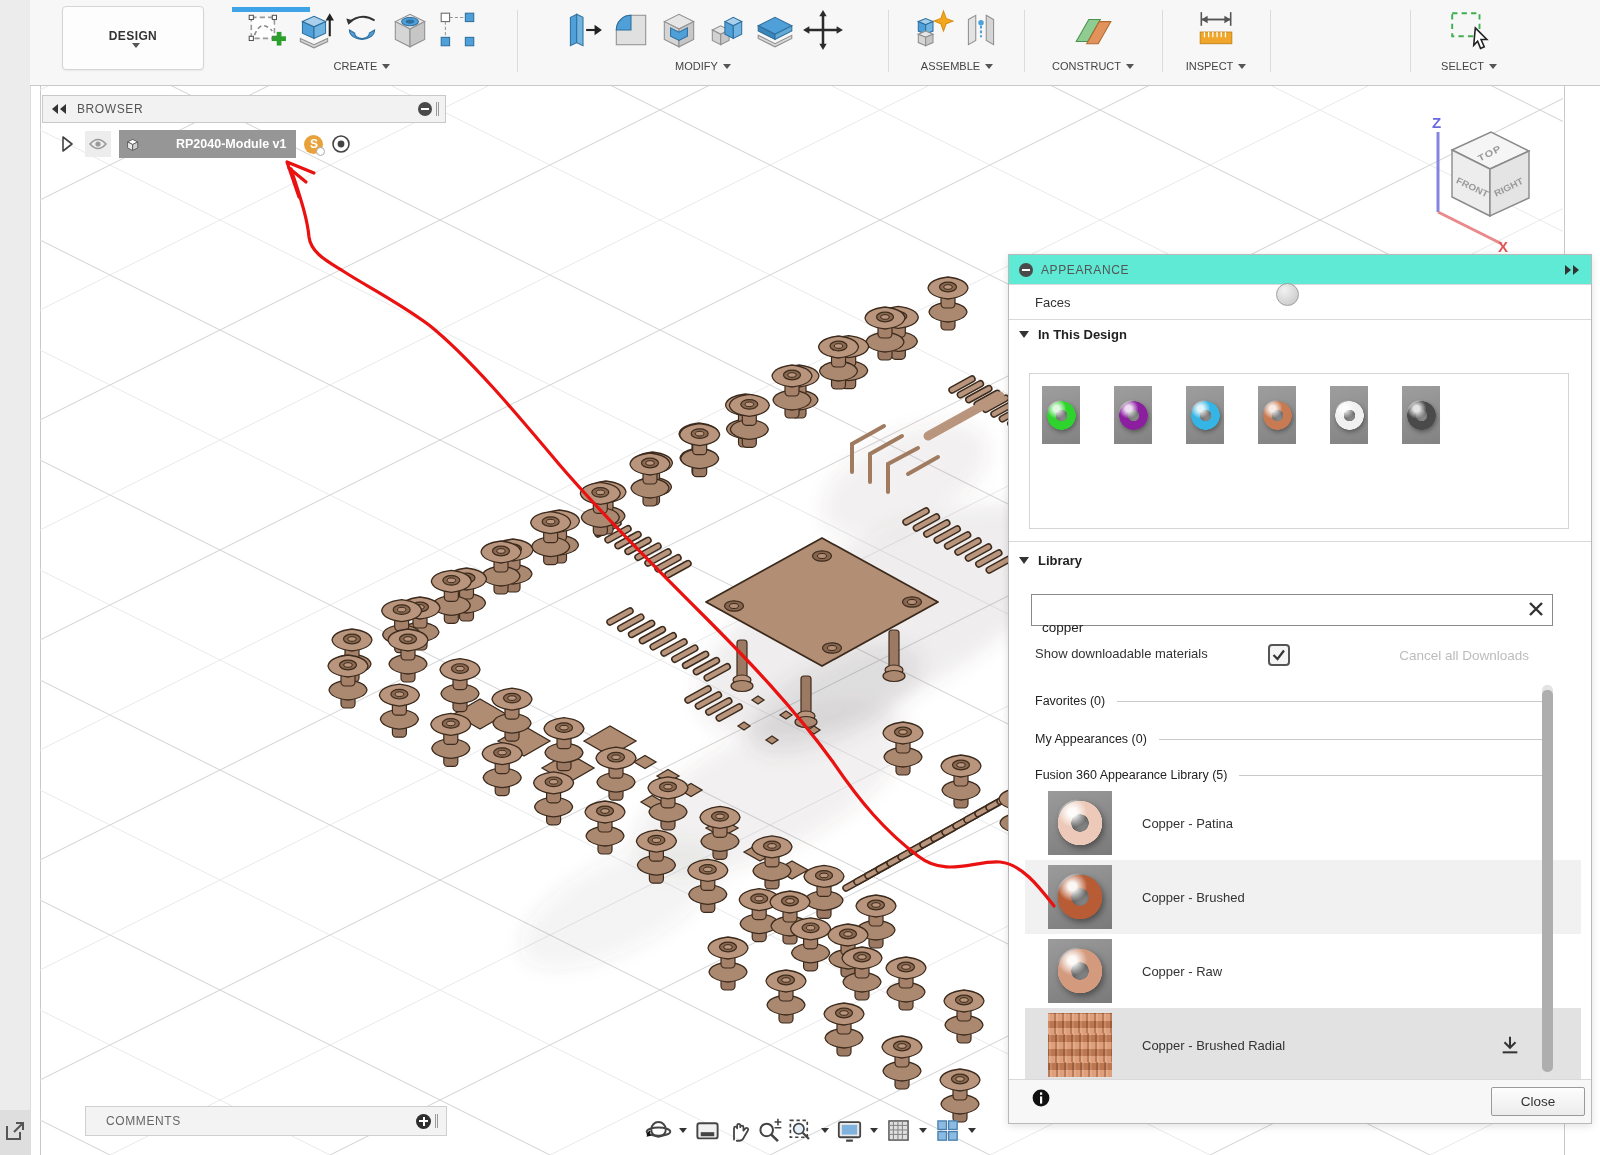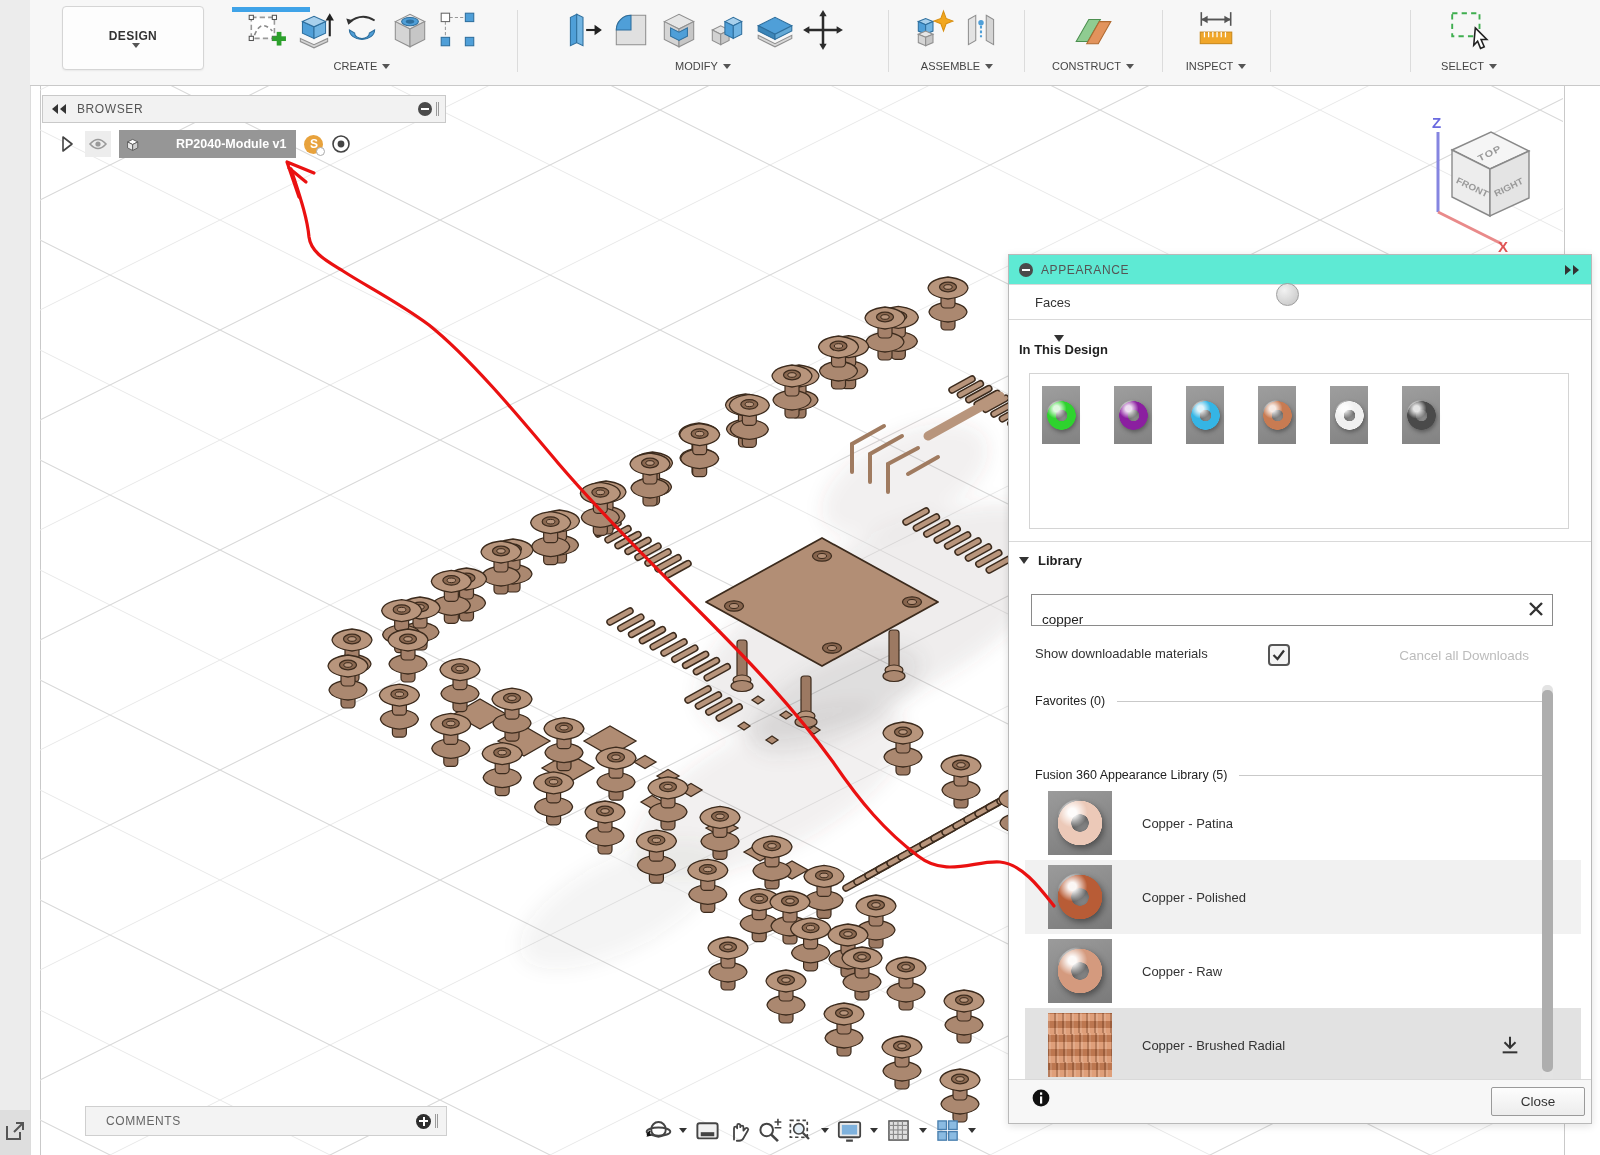--- a/index.html
+++ b/index.html
@@ -45,21 +45,21 @@
   .minus-circ::after{content:"";position:absolute;left:3px;top:6px;width:8px;height:2px;background:#fff;}
   .faces-row{position:absolute;left:26px;top:34px;right:9px;height:26px;display:flex;align-items:center;font-size:13px;color:#333;}
   .ball{position:absolute;left:241px;top:-6px;width:21px;height:21px;border-radius:50%;background:radial-gradient(circle at 35% 30%,#f2f2f2,#c2c2c2);border:1px solid #9f9f9f;}
   .pdiv{position:absolute;left:0;right:0;height:1px;background:#d9d9d9;}
   .sec-head{position:absolute;left:10px;display:flex;align-items:center;font-size:13px;font-weight:bold;color:#222;}
   .tri-down{width:0;height:0;border-left:5px solid transparent;border-right:5px solid transparent;border-top:7px solid #333;margin-right:9px;}
   .tray{position:absolute;left:20px;top:118px;width:540px;height:156px;background:#fff;border:1px solid #d4d4d4;box-sizing:border-box;}
   .swatch{position:absolute;top:12px;width:38px;height:58px;background:linear-gradient(165deg,#9e9e9e,#828282);display:flex;align-items:center;justify-content:center;}
   .ring{width:31px;height:31px;border-radius:50%;background:radial-gradient(circle at 34% 28%,rgba(255,255,255,.85) 0 3px,rgba(255,255,255,0) 10px),radial-gradient(circle,rgba(0,0,0,0) 0 5.5px,var(--sw,#888) 6px 14px,rgba(0,0,0,0) 14.5px);filter:drop-shadow(1px 2px 2px rgba(0,0,0,.35));}
   .search-wrap{position:absolute;left:22px;top:339px;width:522px;height:32px;border:1px solid #8a8a8a;background:#fff;box-sizing:border-box;}
-  .search-wrap input{position:absolute;left:8px;top:8px;width:480px;height:30px;border:none;outline:none;font-size:13.5px;color:#222;font-family:"Liberation Sans",sans-serif;background:transparent;}
+  .search-wrap input{position:absolute;left:8px;top:16px;width:480px;height:30px;border:none;outline:none;font-size:13.5px;color:#222;font-family:"Liberation Sans",sans-serif;background:transparent;}
   .clear-x{position:absolute;right:8px;top:6px;width:16px;height:16px;}
   .dl-row{position:absolute;left:26px;top:391px;right:20px;height:24px;font-size:13px;color:#333;}
   .chk{position:absolute;left:233px;top:-2px;width:18px;height:18px;border:2px solid #555;border-radius:4px;background:#f4f4f4;}
   .cancel{position:absolute;right:42px;top:2px;color:#bcbcbc;font-size:13.5px;}
   .lib-sec{position:absolute;left:26px;right:48px;height:18px;display:flex;align-items:center;font-size:12.5px;color:#222;}
   .lib-sec .line{flex:1;height:1px;background:#c9c9c9;margin-left:12px;}
   .mat-list{position:absolute;left:16px;top:531px;width:556px;}
   .mat-row{position:relative;height:74px;display:flex;align-items:center;}
   .mat-row:nth-child(even){background:#f1f1f1;}
   .mat-row.selected{background:#e2e2e2;}
@@ -871,21 +871,21 @@
           <path d="M9,1 L15,6 L9,11 Z" fill="#333"></path>
       </svg>
     </div>
 
     <div class="faces-row" data-interactable="false">
       <span>Faces</span>
       <span class="ball" data-interactable="true"></span>
     </div>
     <div class="pdiv" style="top:64px;"></div>
 
-    <div class="sec-head" style="top:80px;flex-direction:column;" data-interactable="true">
+    <div class="sec-head" style="top:72px;" data-interactable="true">
       <span class="tri-down" data-interactable="false"></span>
       <span data-interactable="false">In This Design</span>
     </div>
 
     <div class="tray" data-interactable="false">
       <div class="swatch" style="left:12px" data-interactable="true">
           <span class="ring" data-interactable="false" style="--sw: #2ed32e;"></span>
         </div>
       <div class="swatch" style="left:84px" data-interactable="true">
           <span class="ring" data-interactable="false" style="--sw: #8b1fa0;"></span>
@@ -922,40 +922,44 @@
       <span class="chk" data-interactable="true">
         <svg width="18" height="18" viewBox="0 0 18 18" data-interactable="false">
           <path d="M3.5,9 L7.5,13 L14,4.5" fill="none" stroke="#333" stroke-width="2.2"></path>
         </svg>
       </span>
       <span class="cancel" data-interactable="true">Cancel all Downloads</span>
     </div>
 
     <div class="lib-sec" style="top:437px;" data-interactable="true">
       <span data-interactable="false">Favorites (0)</span>
+        <span class="line"></span>
+    </div>
+    <div class="lib-sec" style="top:475px;" data-interactable="true">
+      <span data-interactable="false">My Appearances (0)</span>
         <span class="line"></span>
     </div>
     <div class="lib-sec" style="top:511px;" data-interactable="true">
       <span data-interactable="false">Fusion 360 Appearance Library (5)</span>
         <span class="line"></span>
     </div>
 
     <div class="mat-list" data-interactable="false">
       <div class="mat-row" data-interactable="true">
         <span class="thumb" data-interactable="false">
             <span class="mring" style="--rc: #ecc9b8;"></span>
           </span>
         <span class="mat-name" data-interactable="false">Copper - Patina</span>
 
       </div>
       <div class="mat-row" data-interactable="true">
         <span class="thumb" data-interactable="false">
             <span class="mring" style="--rc: #b85c36;"></span>
           </span>
-        <span class="mat-name" data-interactable="false">Copper - Polished</span>
+        <span class="mat-name" data-interactable="false">Copper - Brushed</span>
 
       </div>
       <div class="mat-row" data-interactable="true">
         <span class="thumb" data-interactable="false">
             <span class="mring" style="--rc: #d49a7e;"></span>
           </span>
         <span class="mat-name" data-interactable="false">Copper - Raw</span>
 
       </div>
       <div class="mat-row selected" data-interactable="true">

